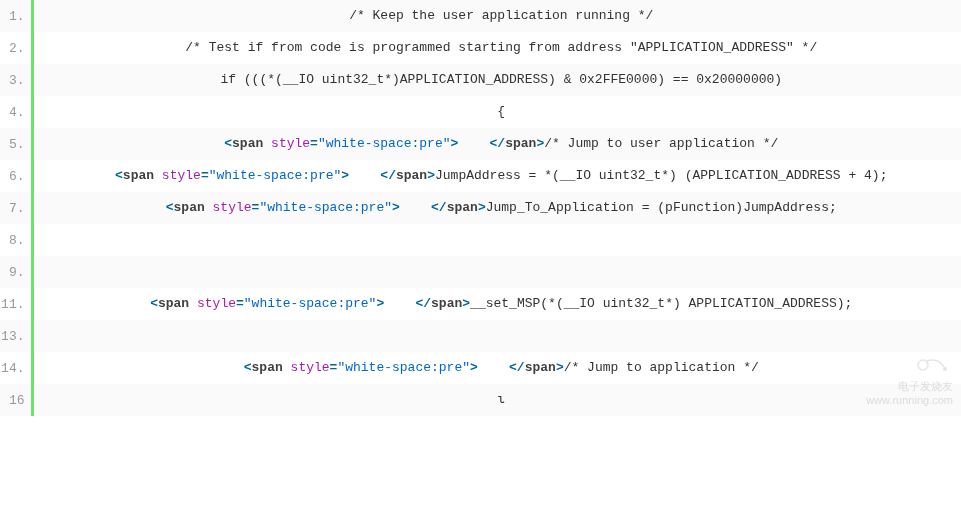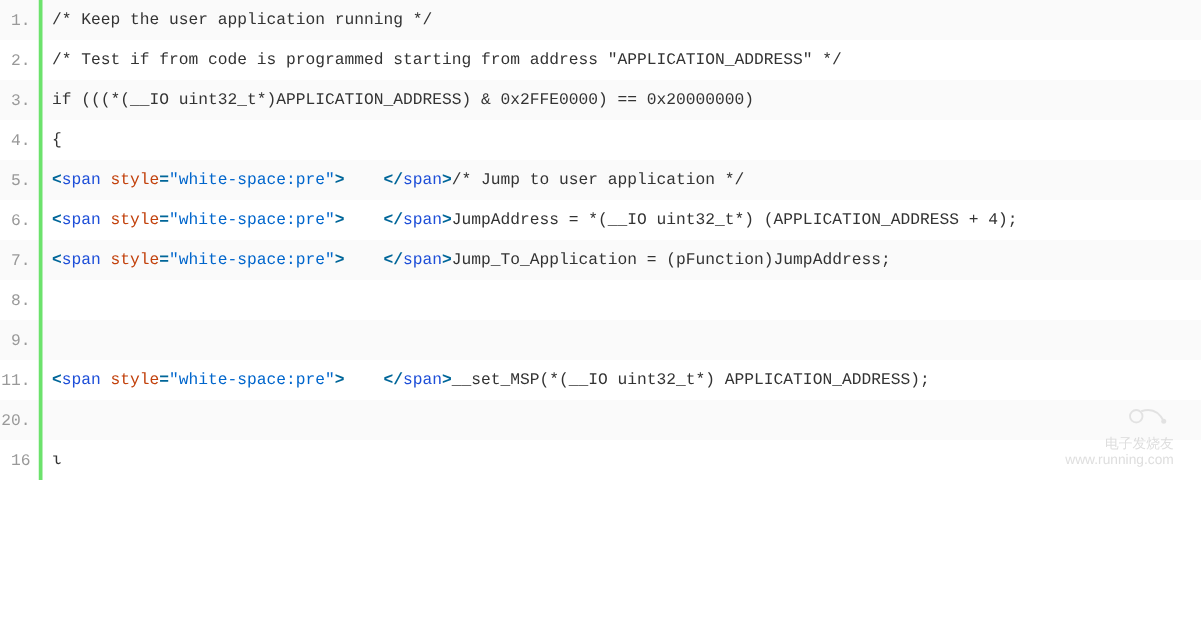--- a/index.html
+++ b/index.html
@@ -38,28 +38,29 @@
     border-right: 3px solid #6ce26c;
   }
   .line-content {
     display: table-cell;
     padding-left: 8px;
     vertical-align: middle;
     color: #333;
     white-space: pre;
     height: 32px;
     line-height: 32px;
+    text-align: center;
   }
   .tag { color: #006699; font-weight: bold; }
-  .elem { color: #1d4ed8; font-weight: normal; }
-  .attr { color: #c2410c; }
+  .elem { color: #404040; font-weight: bold; }
+  .attr { color: #a21caf; }
   .val { color: #0066cc; }
   .watermark {
     position: absolute;
-    right: 22px;
+    right: 8px;
     bottom: 10px;
     color: rgba(200,200,200,0.6);
     font-family: Arial, sans-serif;
     font-size: 11px;
     text-align: right;
     pointer-events: none;
   }
   .watermark svg {
     display: block;
     margin-left: auto;
@@ -104,22 +105,26 @@
     </div>
     <div class="line">
       <div class="line-num">9.</div>
       <div class="line-content"> </div>
     </div>
     <div class="line">
       <div class="line-num">11.</div>
       <div class="line-content"><span class="tag">&lt;</span><span class="elem">span</span><span class="attr"> style</span><span class="tag">=</span><span class="val">"white-space:pre"</span><span class="tag">&gt;</span>    <span class="tag">&lt;/</span><span class="elem">span</span><span class="tag">&gt;</span>__set_MSP(*(__IO uint32_t*) APPLICATION_ADDRESS);</div>
     </div>
     <div class="line">
-      <div class="line-num">20.</div>
+      <div class="line-num">13.</div>
       <div class="line-content"> </div>
+    </div>
+    <div class="line">
+      <div class="line-num">14.</div>
+      <div class="line-content"><span class="tag">&lt;</span><span class="elem">span</span><span class="attr"> style</span><span class="tag">=</span><span class="val">"white-space:pre"</span><span class="tag">&gt;</span>    <span class="tag">&lt;/</span><span class="elem">span</span><span class="tag">&gt;</span>/* Jump to application */</div>
     </div>
     <div class="line">
       <div class="line-num" style="height: 14px;">16</div>
       <div class="line-content" style="height: 14px; line-height: 32px; overflow: hidden;">ι</div>
     </div>
   </div>
 
 <div class="watermark">
   <svg width="40" height="28" viewBox="0 0 40 28">
     <circle cx="10" cy="14" r="5" fill="none" stroke="#ccc" stroke-width="1.5"></circle>

